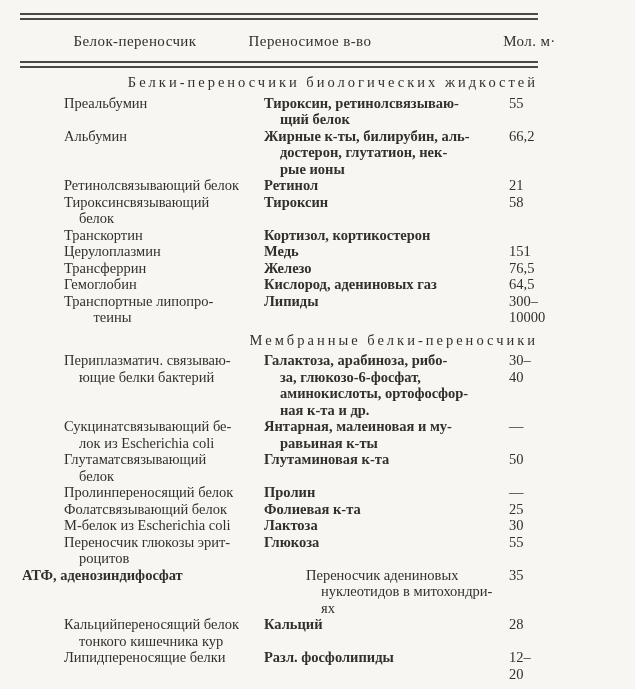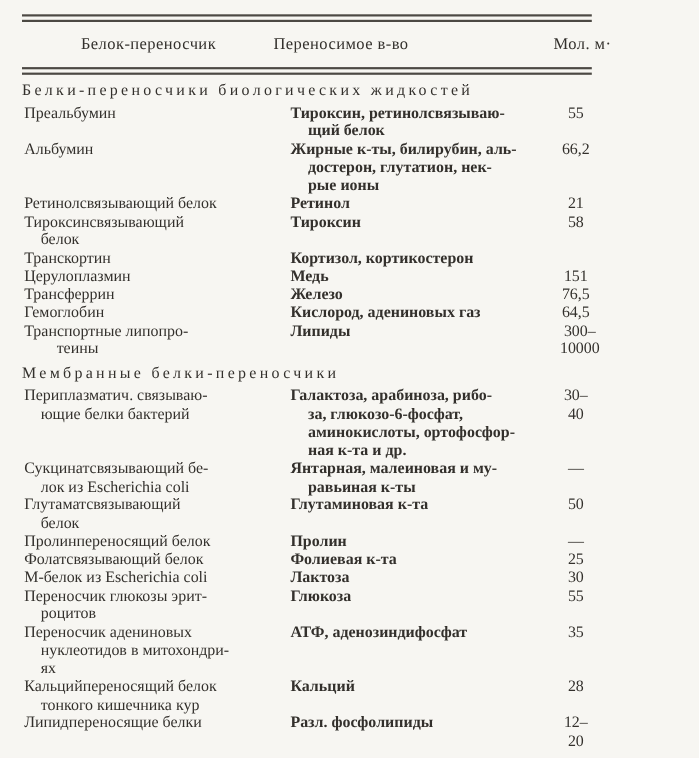--- a/index.html
+++ b/index.html
@@ -30,34 +30,34 @@
     position: absolute; top: 50%;
     transform: translate(-50%, -50%);
     white-space: nowrap;
     letter-spacing: 0.4px;
     font-size: 15px;
   }
   .h1 { left: 115px; }
   .h2 { left: 290px; text-align: right; }
   .h3 { left: 524px; }
   .section-title {
-    text-align: left;
+    text-align: right;
     letter-spacing: 3px;
     margin: 6px 0 4px;
     white-space: nowrap;
   }
   .row {
     display: grid;
     grid-template-columns: 242px 245px 1fr;
     padding-left: 2px;
   }
   .cell { white-space: pre-line; }
-  .c1 { padding-left: 15px; text-indent: -15px; }
+  .c1 { padding-left: 15px; text-indent: -15px; margin-left: 42px; }
   .c2 { padding-left: 16px; text-indent: -16px; font-weight: bold; }
-  .c3 { text-align: center; }
+  .c3 { }
 </style>
 </head>
 <body>
 
 <div class="page">
 
   <div class="rule rule-top"></div>
 
   <div class="thead">
     <span class="h h1">Белок-переносчик</span>
@@ -158,24 +158,24 @@
     <div class="cell c2">Лактоза</div>
     <div class="cell c3">30</div>
   </div>
   <div class="row">
     <div class="cell c1">Переносчик глюкозы эрит-
 роцитов</div>
     <div class="cell c2">Глюкоза</div>
     <div class="cell c3">55</div>
   </div>
   <div class="row">
+    <div class="cell c2">АТФ, аденозиндифосфат</div>
     <div class="cell c1">Переносчик адениновых
 нуклеотидов в митохондри-
 ях</div>
-    <div class="cell c2">АТФ, аденозиндифосфат</div>
     <div class="cell c3">35</div>
   </div>
   <div class="row">
     <div class="cell c1">Кальцийпереносящий белок
 тонкого кишечника кур</div>
     <div class="cell c2">Кальций</div>
     <div class="cell c3">28</div>
   </div>
   <div class="row">
     <div class="cell c1">Липидпереносящие белки</div>

